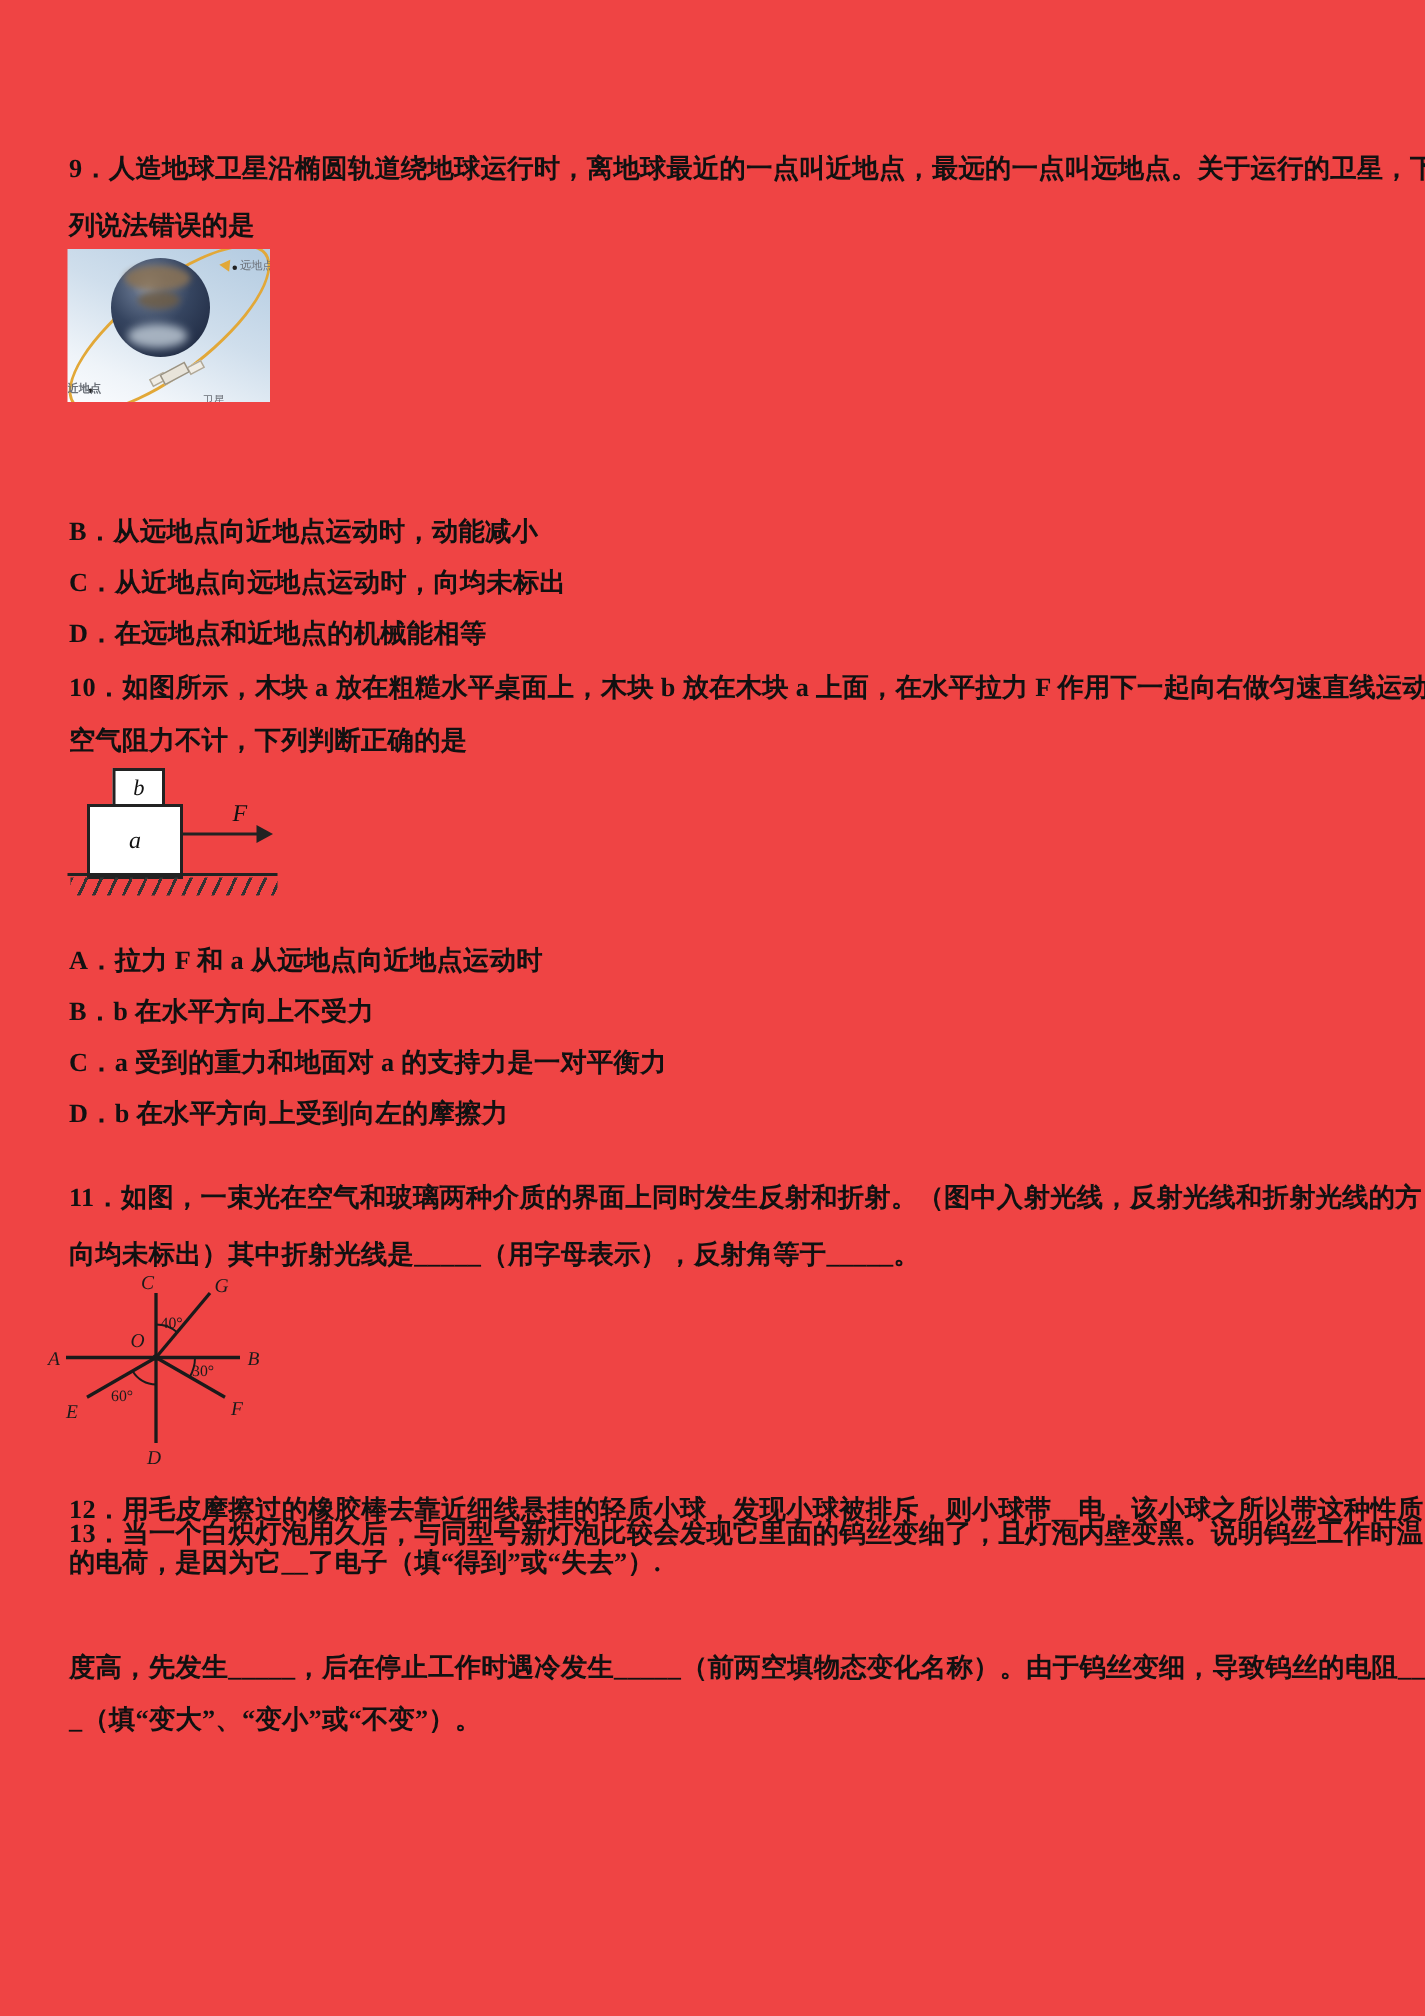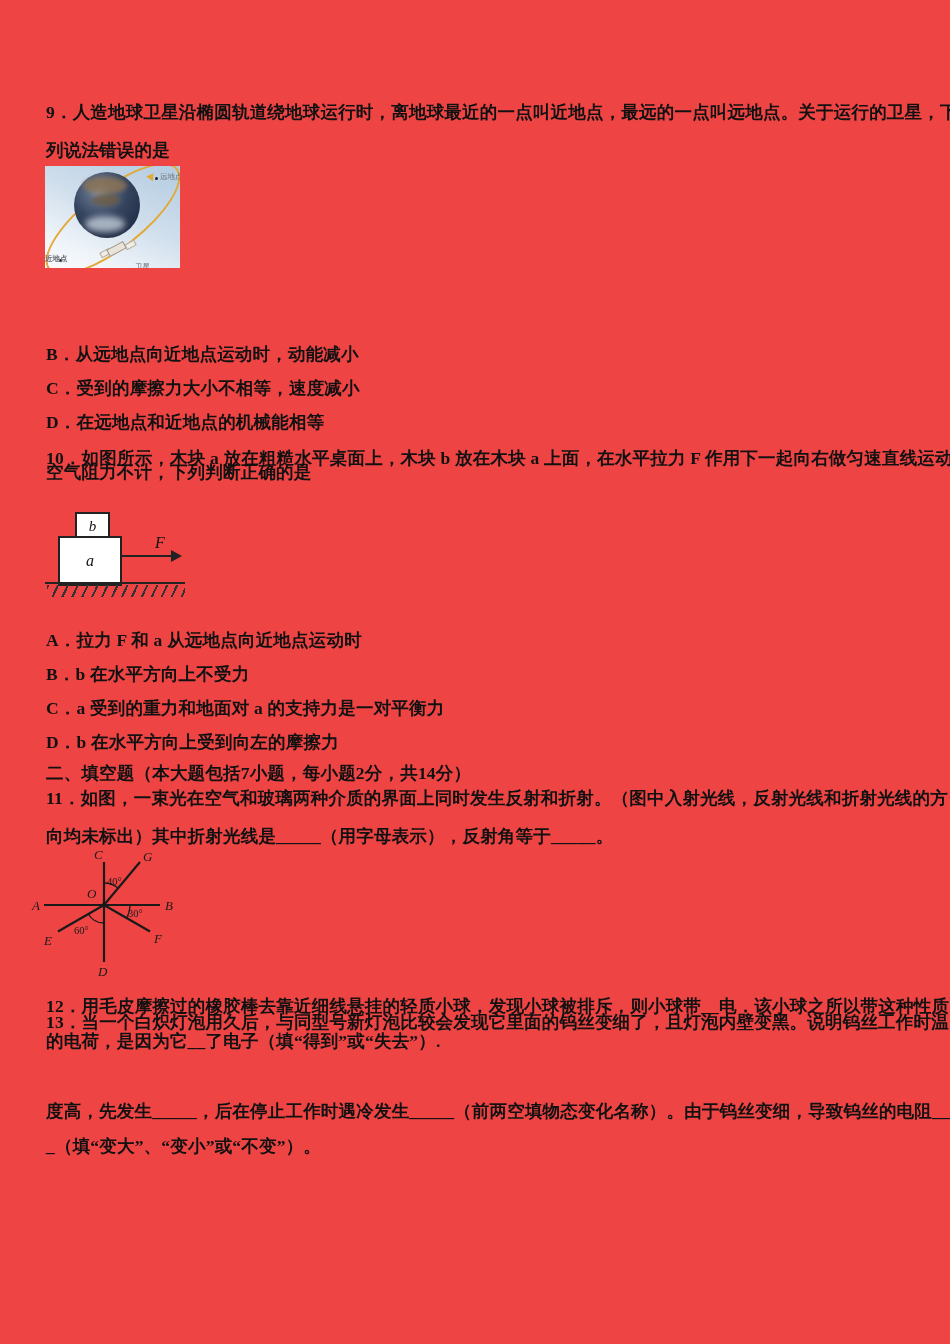--- a/index.html
+++ b/index.html
@@ -89,46 +89,45 @@
     <div class="sat-panel2"></div>
     <div class="sat-body"></div>
     <div class="fig-dot dot-apogee"></div>
     <div class="fig-dot dot-perigee"></div>
     <div class="fig-label lab-apogee">远地点</div>
     <div class="fig-label lab-perigee">近地点</div>
     <div class="fig-label lab-sat">卫星</div>
   </div>
 
   <div class="line" style="top:342px">B．从远地点向近地点运动时，动能减小</div>
-  <div class="line" style="top:376px">C．受到的摩擦力大小不相等，速度减小</div>
+  <div class="line" style="top:376px">C．从近地点向远地点运动时，向均未标出</div>
   <div class="line" style="top:410px">D．在远地点和近地点的机械能相等</div>
 
   <div class="line" style="top:446px">10．如图所示，木块 a 放在粗糙水平桌面上，木块 b 放在木块 a 上面，在水平拉力 F 作用下一起向右做匀速直线运动，</div>
-  <div class="line" style="top:460px">空气阻力不计，下列判断正确的是</div>
+  <div class="line" style="top:481px">空气阻力不计，下列判断正确的是</div>
 
   <div class="block-fig">
     <div class="blk block-b">
         <span>b</span>
       </div>
     <div class="blk block-a">
         <span>a</span>
       </div>
     <div class="ground-line"></div>
     <div class="hatch"></div>
     <div class="arrow-line"></div>
     <div class="arrow-head"></div>
     <div class="force-label">F</div>
   </div>
 
   <div class="line" style="top:628px">A．拉力 F 和 a 从远地点向近地点运动时</div>
   <div class="line" style="top:662px">B．b 在水平方向上不受力</div>
   <div class="line" style="top:696px">C．a 受到的重力和地面对 a 的支持力是一对平衡力</div>
   <div class="line" style="top:730px">D．b 在水平方向上受到向左的摩擦力</div>
 
-  <div class="line" style="top:761px">二、填空题（本大题包括7小题，每小题2分，共14分）</div>
 
   <div class="line" style="top:786px">11．如图，一束光在空气和玻璃两种介质的界面上同时发生反射和折射。（图中入射光线，反射光线和折射光线的方</div>
   <div class="line" style="top:824px">向均未标出）其中折射光线是_____（用字母表示），反射角等于_____。</div>
 
   <svg class="ray-fig" width="168" height="132" viewBox="0 0 168 132">
     <g stroke="#1a1a1a" stroke-width="2.2">
       <line x1="16" y1="57" x2="132" y2="57"></line>
       <line x1="76" y1="14" x2="76" y2="114"></line>
       <line x1="76" y1="57" x2="112" y2="14"></line>
       <line x1="76" y1="57" x2="122" y2="83.5"></line>

